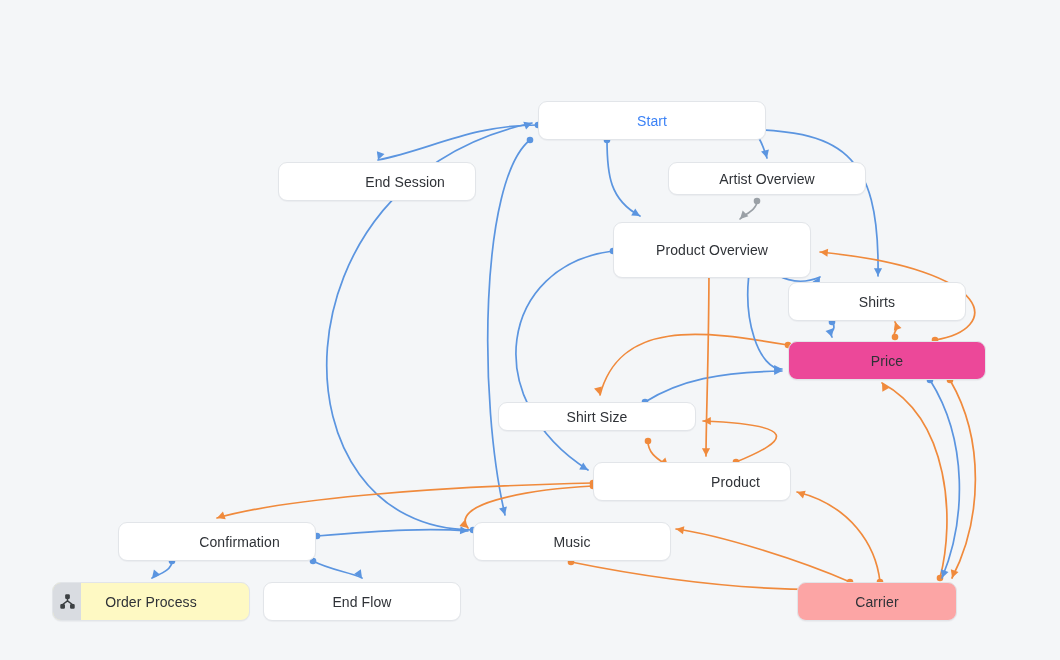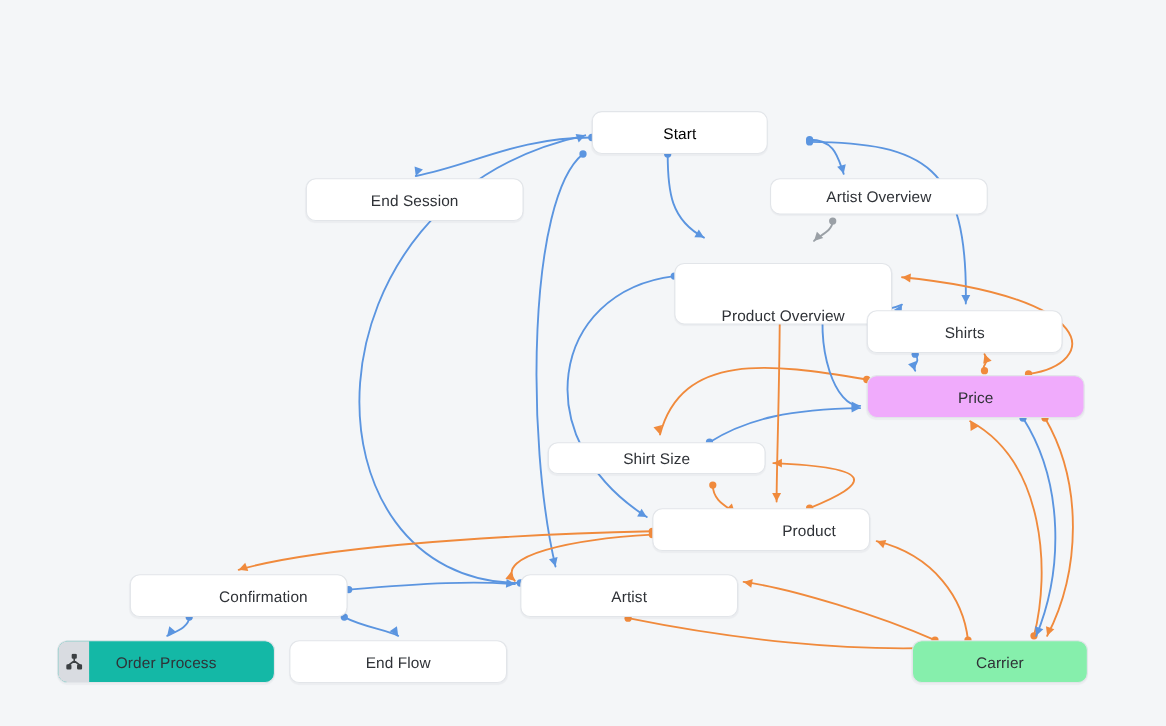--- a/index.html
+++ b/index.html
@@ -209,62 +209,62 @@
         <path d="M 0 0 L -7.800000000000001 -4.056 L -7.800000000000001 4.056 Z" fill="#5b95e0" transform="translate(942,578) rotate(110)"></path>
       </g>
       <g>
         <path d="M 950 380 C 985 440 982 520 952 578" fill="none" stroke="#f08a3c" stroke-width="1.7" stroke-linecap="round"></path>
         <circle cx="950" cy="380" r="3.3" fill="#f08a3c"></circle>
         <path d="M 0 0 L -7.800000000000001 -4.056 L -7.800000000000001 4.056 Z" fill="#f08a3c" transform="translate(952,578) rotate(110)"></path>
       </g>
     </svg>
 
   <div id="node-layer">
-      <div class="node" style="left: 538px; top: 101px; width: 160px; height: 39px; background: rgb(255, 255, 255); border-color: rgb(226, 229, 233); color: #000000;">
+      <div class="node" style="left: 538px; top: 101px; width: 228px; height: 39px; background: rgb(255, 255, 255); border-color: rgb(226, 229, 233); color: #3b82f6;">
         <span class="node-label">Start</span>
       </div>
-      <div class="node" style="left: 278px; top: 162px; width: 198px; height: 39px; background: rgb(255, 255, 255); border-color: rgb(226, 229, 233); color: rgb(47, 50, 55);">
+      <div class="node" style="left: 278px; top: 162px; width: 198px; height: 39px; background: rgb(255, 255, 255); border-color: rgb(226, 229, 233); color: rgb(47, 50, 55); justify-content: flex-end;">
         <span class="node-label">End Session</span>
       </div>
-      <div class="node" style="left: 668px; top: 162px; width: 198px; height: 33px; background: rgb(255, 255, 255); border-color: rgb(226, 229, 233); color: rgb(47, 50, 55); margin-left: 32px;">
+      <div class="node" style="left: 668px; top: 162px; width: 198px; height: 33px; background: rgb(255, 255, 255); border-color: rgb(226, 229, 233); color: rgb(47, 50, 55);">
         <span class="node-label">Artist Overview</span>
       </div>
-      <div class="node" style="left: 613px; top: 239px; width: 198px; height: 56px; background: rgb(255, 255, 255); border-color: rgb(226, 229, 233); color: rgb(47, 50, 55); align-items: flex-end;">
+      <div class="node" style="left: 613px; top: 222px; width: 198px; height: 56px; background: rgb(255, 255, 255); border-color: rgb(226, 229, 233); color: rgb(47, 50, 55);">
         <span class="node-label">Product Overview</span>
       </div>
       <div class="node" style="left: 788px; top: 282px; width: 178px; height: 39px; background: rgb(255, 255, 255); border-color: rgb(226, 229, 233); color: rgb(47, 50, 55);">
         <span class="node-label">Shirts</span>
       </div>
-      <div class="node" style="left: 788px; top: 341px; width: 198px; height: 39px; background: #f0abfc; border-color: rgb(226, 229, 233); color: rgb(47, 50, 55);">
+      <div class="node" style="left: 788px; top: 341px; width: 198px; height: 39px; background: #ec4899; border-color: rgb(226, 229, 233); color: rgb(47, 50, 55);">
         <span class="node-label">Price</span>
       </div>
       <div class="node" style="left: 498px; top: 402px; width: 198px; height: 29px; background: rgb(255, 255, 255); border-color: rgb(226, 229, 233); color: rgb(47, 50, 55);">
         <span class="node-label">Shirt Size</span>
       </div>
       <div class="node" style="left: 593px; top: 462px; width: 198px; height: 39px; background: rgb(255, 255, 255); border-color: rgb(226, 229, 233); color: rgb(47, 50, 55); justify-content: flex-end;">
         <span class="node-label">Product</span>
       </div>
       <div class="node" style="left: 118px; top: 522px; width: 198px; height: 39px; background: rgb(255, 255, 255); border-color: rgb(226, 229, 233); color: rgb(47, 50, 55); padding-left: 45px;">
         <span class="node-label">Confirmation</span>
       </div>
       <div class="node" style="left: 473px; top: 522px; width: 198px; height: 39px; background: rgb(255, 255, 255); border-color: rgb(226, 229, 233); color: rgb(47, 50, 55);">
-        <span class="node-label">Artist</span>
-      </div>
-      <div class="node" style="left: 52px; top: 582px; width: 198px; height: 39px; background: #14b8a6; border-color: rgb(226, 229, 233); color: rgb(47, 50, 55);">
+        <span class="node-label">Music</span>
+      </div>
+      <div class="node" style="left: 52px; top: 582px; width: 198px; height: 39px; background: #fef9c3; border-color: rgb(226, 229, 233); color: rgb(47, 50, 55);">
         <div class="node-badge" style="background: rgb(217, 220, 225);">
           <svg width="15" height="15" viewBox="0 0 16 16" fill="none" stroke="#3c4043" stroke-width="1.6" stroke-linecap="round" stroke-linejoin="round">
             <rect x="6.3" y="1.1" width="3.4" height="3.4" rx="0.5" fill="#3c4043"></rect>
             <rect x="1.1" y="11.4" width="3.4" height="3.4" rx="0.5" fill="#3c4043"></rect>
             <rect x="11.5" y="11.4" width="3.4" height="3.4" rx="0.5" fill="#3c4043"></rect>
             <path d="M8 4.6 L8 7.4 M8 7.4 L2.8 11.2 M8 7.4 L13.2 11.2"></path>
           </svg>
         </div>
         <span class="node-label">Order Process</span>
       </div>
       <div class="node" style="left: 263px; top: 582px; width: 198px; height: 39px; background: rgb(255, 255, 255); border-color: rgb(226, 229, 233); color: rgb(47, 50, 55);">
         <span class="node-label">End Flow</span>
       </div>
-      <div class="node" style="left: 797px; top: 582px; width: 160px; height: 39px; background: #86efac; border-color: rgb(226, 229, 233); color: rgb(47, 50, 55); margin-left: 32px;">
+      <div class="node" style="left: 797px; top: 582px; width: 160px; height: 39px; background: #fca5a5; border-color: rgb(226, 229, 233); color: rgb(47, 50, 55);">
         <span class="node-label">Carrier</span>
       </div>
     </div>
 
 </div>
 
 </body></html>

